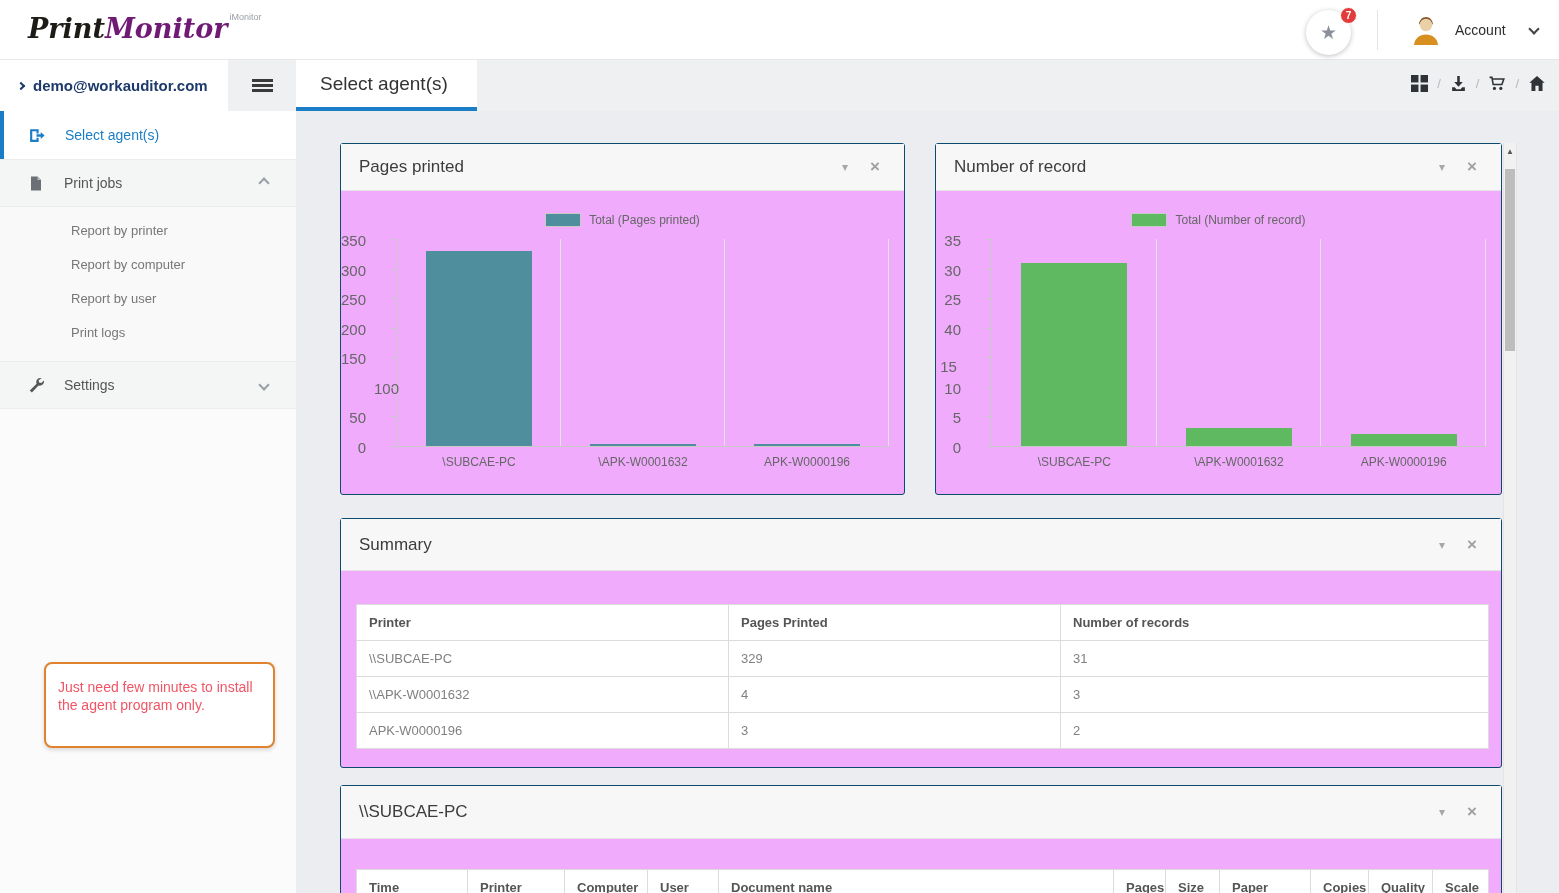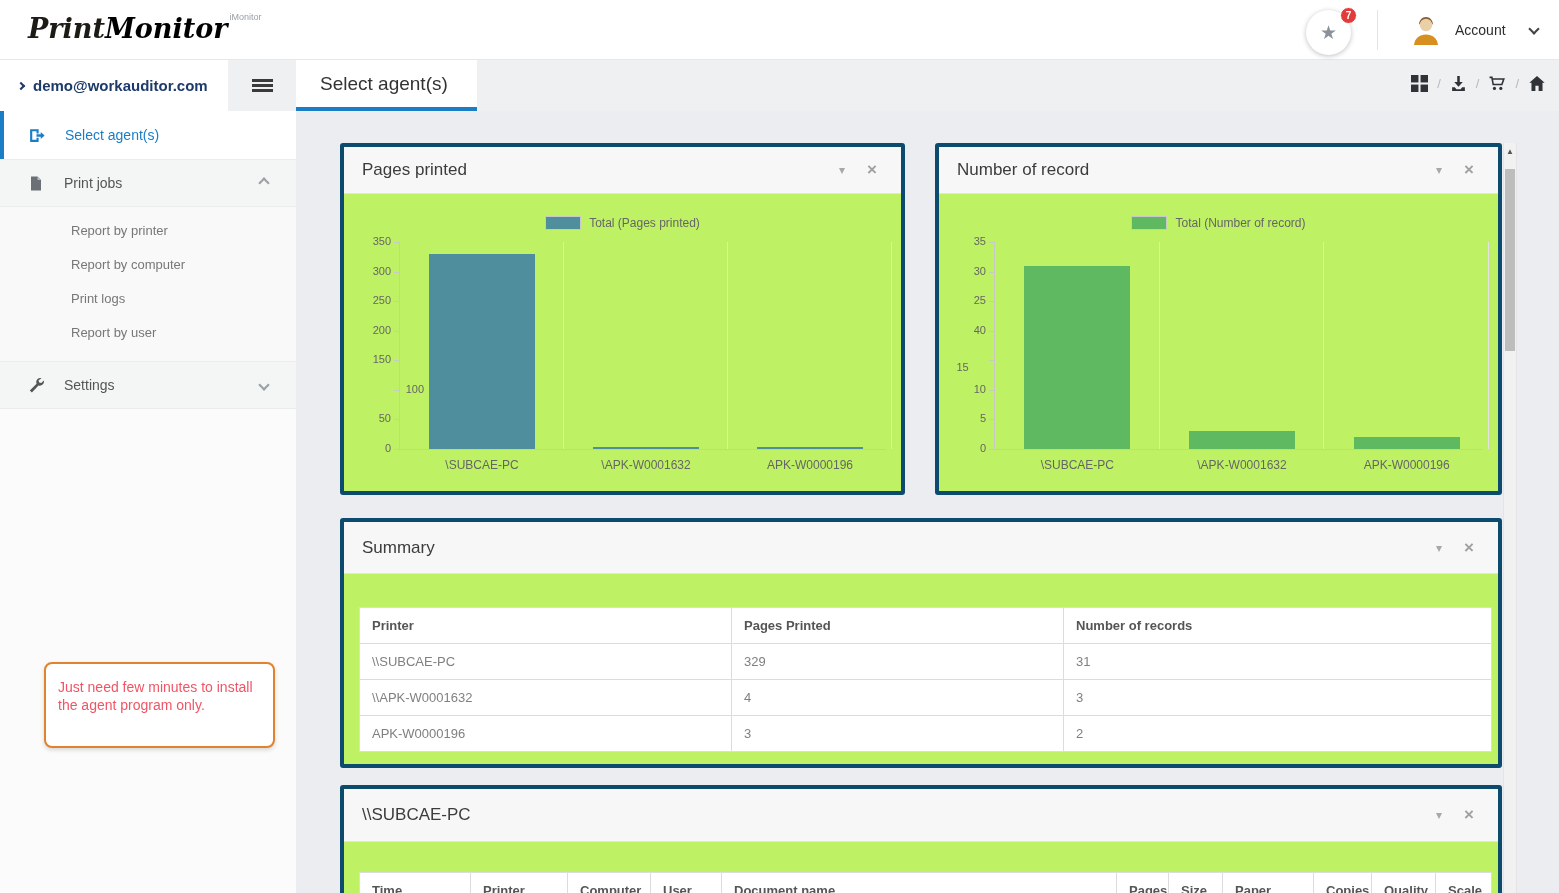--- a/index.html
+++ b/index.html
@@ -6,21 +6,21 @@
   html,body { width:1559px; height:893px; overflow:hidden; background:#ecedf0;
               font-family:"Liberation Sans", sans-serif; }
   #stage { position:absolute; left:0; top:0; width:1559px; height:893px; }
 
   
   .app-header { position:absolute; left:0; top:0; width:1559px; height:60px;
                 background:#fff; border-bottom:1px solid #e7e7e9; z-index:5; }
   .logo { position:absolute; left:28px; top:12px; font-family:"DejaVu Serif", serif;
           font-style:italic; font-weight:bold; font-size:27px; }
   .logo .p1 { color:#1d1b16; }
-  .logo .p2 { color:#000000; }
+  .logo .p2 { color:#701a75; }
   .logo sup { font-family:"Liberation Sans", sans-serif; font-style:normal; font-weight:normal;
               font-size:9px; color:#9aa0a6; vertical-align:18px; margin-left:2px; }
   .star-btn { position:absolute; left:1306px; top:10px; width:45px; height:45px; border-radius:50%;
               background:#fff; box-shadow:0 1px 5px rgba(0,0,0,.25); cursor:pointer; }
   .star-btn .star { position:absolute; left:0; top:0; right:0; bottom:0; display:flex;
                     align-items:center; justify-content:center; font-size:19px; color:#8b919a; }
   .badge { position:absolute; right:-6px; top:-3px; min-width:17px; height:17px; border-radius:9px;
            background:#e23b3b; color:#fff; font-size:10px; font-weight:bold; display:flex;
            align-items:center; justify-content:center; border:1px solid #fff; }
   .hdr-divider { position:absolute; left:1377px; top:10px; width:1px; height:40px; background:#e4e4e6; }
@@ -58,21 +58,21 @@
   .side-item.active { background:#fff; border-left:4px solid #1a7dc6; padding-left:24px; color:#1a7dc6; }
   .side-item.group { background:#f4f5f5; border-top:1px solid #ececec; border-bottom:1px solid #ececec; }
   .side-item .gchev { position:absolute; right:28px; border-color:#9aa0a6; }
   .submenu { background:#f9f9f9; padding:6px 0 12px 0; }
   .submenu-item { height:34px; display:flex; align-items:center; padding-left:71px; font-size:13px;
                   color:#777; cursor:pointer; }
 
   
   .main-bg { position:absolute; left:296px; top:111px; width:1263px; height:782px; background:#ecedf0; }
 
-  .panel { position:absolute; background:#bef264; border:4px solid #0c4a6e; border-radius:3px; }
+  .panel { position:absolute; background:#f0abfc; border:1px solid #0c4a6e; border-radius:3px; }
   .panel-header { position:relative; background:#f7f7f8; border-bottom:1px solid #e3e3e5;
                   display:flex; align-items:center; padding-left:18px; }
   .panel-title { font-size:17px; color:#3c3c3c; }
   .panel-collapse { position:absolute; right:56px; top:50%; transform:translateY(-50%);
                     color:#a8a8a8; font-size:12px; cursor:pointer; }
   .panel-close { position:absolute; right:24px; top:50%; transform:translateY(-50%);
                  color:#a0a0a0; font-size:17px; font-weight:bold; cursor:pointer; }
 
   #panel-pages   { left:340px; top:143px; width:565px; height:352px; }
   #panel-records { left:935px; top:143px; width:567px; height:352px; }
@@ -81,21 +81,21 @@
   .chart-body { position:relative; height:304px; }
   .legend { position:absolute; left:0; right:0; top:22px; display:flex; align-items:center;
             justify-content:center; gap:8px; }
   .legend-swatch { width:36px; height:14px; border:1px solid #c9c9c9; }
   .legend-label { font-size:12px; color:#666; }
   .plot { position:absolute; left:55px; right:15px; top:48px; height:208px;
           border-left:1px solid #c9c9c9; border-bottom:1px solid #c9c9c9; }
   .gridline { position:absolute; top:0; bottom:0; width:1px; background:#e3e3e5; }
   .bar { position:absolute; bottom:0; }
   .x-label { position:absolute; top:216px; text-align:center; font-size:12px; color:#666; }
-  .y-tick-label { position:absolute; left:0; width:47px; text-align:right; font-size:11px; color:#666; }
+  .y-tick-label { position:absolute; left:0; width:25px; text-align:right; font-size:15px; color:#666; }
   .y-tick-mark { position:absolute; left:50px; width:5px; height:1px; background:#c9c9c9; }
 
   #panel-summary { left:340px; top:518px; width:1162px; height:250px; }
   #panel-summary .panel-header { height:52px;text-align:center; }
   #panel-subcae { left:340px; top:785px; width:1162px; height:160px; }
   #panel-subcae .panel-header { height:53px; }
 
   table.grid { border-collapse:collapse; margin:33px 0 0 15px; table-layout:fixed; width:1132px;
                background:#fff; }
   table.grid th, table.grid td { border:1px solid #dcdcdc; height:36px; padding:0 12px;
@@ -203,22 +203,22 @@
       <svg width="16" height="17" viewBox="0 0 16 16" fill="#6a7075">
         <path d="M3 1h6.5L13 4.5V15H3z"></path>
           <path d="M9.5 1l3.5 3.5H9.5z" fill="#b9bcbf"></path>
       </svg>
       <span>Print jobs</span>
       <span class="chev up gchev"></span>
     </div>
     <div class="submenu">
       <div class="submenu-item">Report by printer</div>
       <div class="submenu-item">Report by computer</div>
+      <div class="submenu-item">Report by user</div>
       <div class="submenu-item">Print logs</div>
-      <div class="submenu-item">Report by user</div>
     </div>
     <div class="side-item group">
       <svg width="16" height="16" viewBox="0 0 16 16" fill="#555">
         <path d="M13.6 1.2a4.1 4.1 0 0 0-5 5.5L1.8 13.5 3.9 15.4l6.6-6.9a4.1 4.1 0 0 0 5.3-5l-2.5 2.6-2.2-.6-.5-2.2z"></path>
       </svg>
       <span>Settings</span>
       <span class="chev down gchev"></span>
     </div>
   </div>
 

